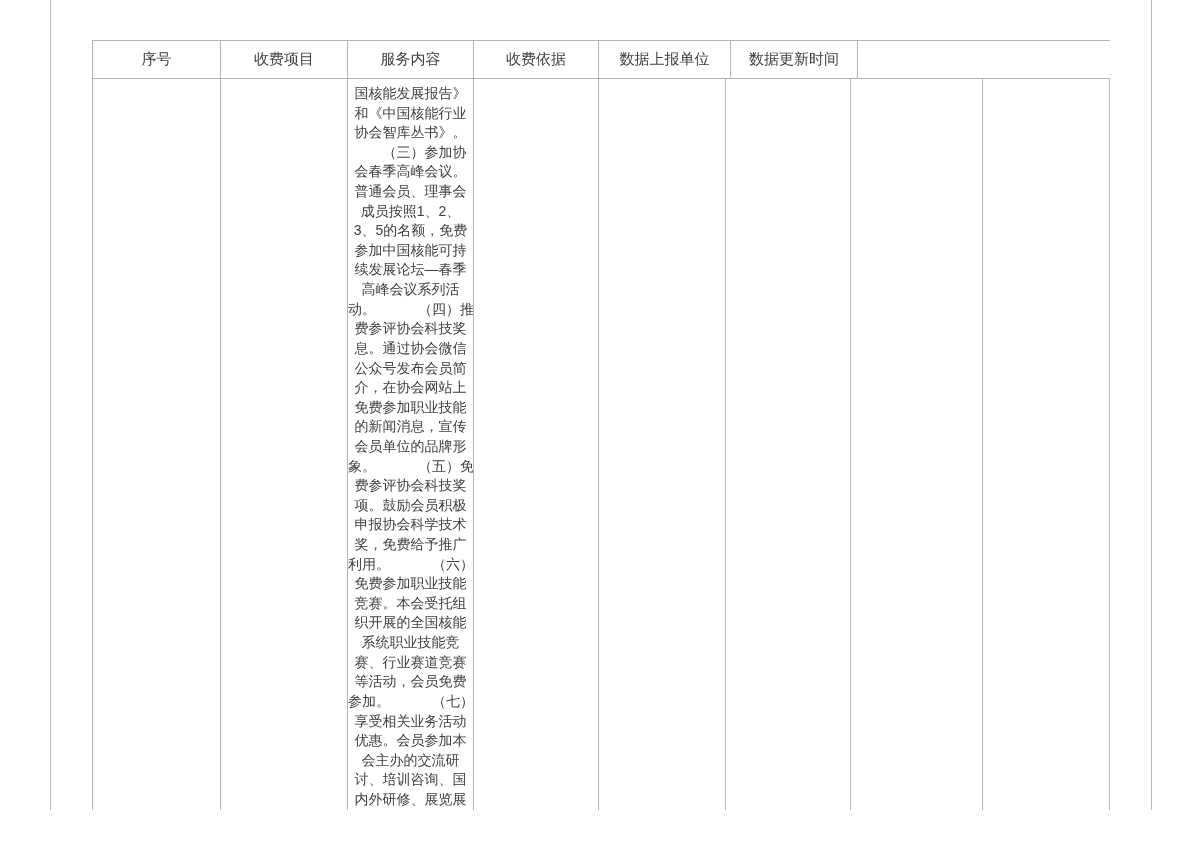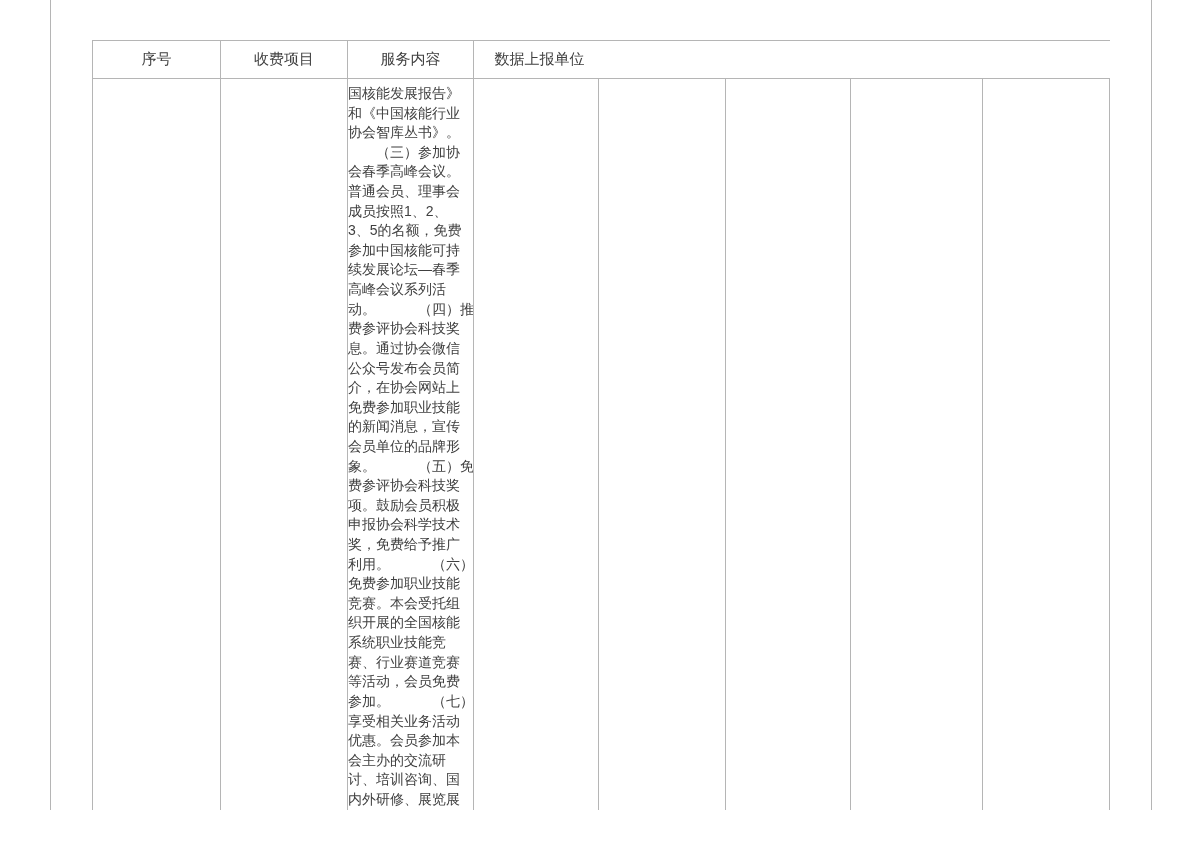--- a/index.html
+++ b/index.html
@@ -55,37 +55,40 @@
   .col1{width:127px;}
   .col2{width:126px;}
   .col3{width:125px;}
   .col4{width:127px;}
   .col5{width:125px;}
   .col6{width:132px;}
   .col7{width:128px;}
   .text-line{
     height:19.62px;line-height:19.62px;
     font-size:14px;
+    text-align:center;
     white-space:pre;
     color:var(--text-color);
   }
 </style>
 </head>
 <body>
 
 <div class="page">
   <div class="outer-line left"></div>
   <div class="outer-line right"></div>
 
   <div class="fee-table">
     <div class="header-row" id="header-row">
         <div class="cell header-cell col0">序号</div>
         <div class="cell header-cell col1">收费项目</div>
         <div class="cell header-cell col2">服务内容</div>
+        <div class="cell header-cell col5">收费依据</div>
         <div class="cell header-cell col6">数据上报单位</div>
+        <div class="cell header-cell col7 last">数据更新时间</div>
       </div>
     <div class="body-row" id="body-row">
         <div class="cell body-cell col0"></div>
         <div class="cell body-cell col1"></div>
         <div class="cell body-cell col2">
           <div class="text-line">国核能发展报告》</div>
           <div class="text-line">和《中国核能行业</div>
           <div class="text-line">协会智库丛书》。</div>
           <div class="text-line">　　（三）参加协</div>
           <div class="text-line">会春季高峰会议。</div>

